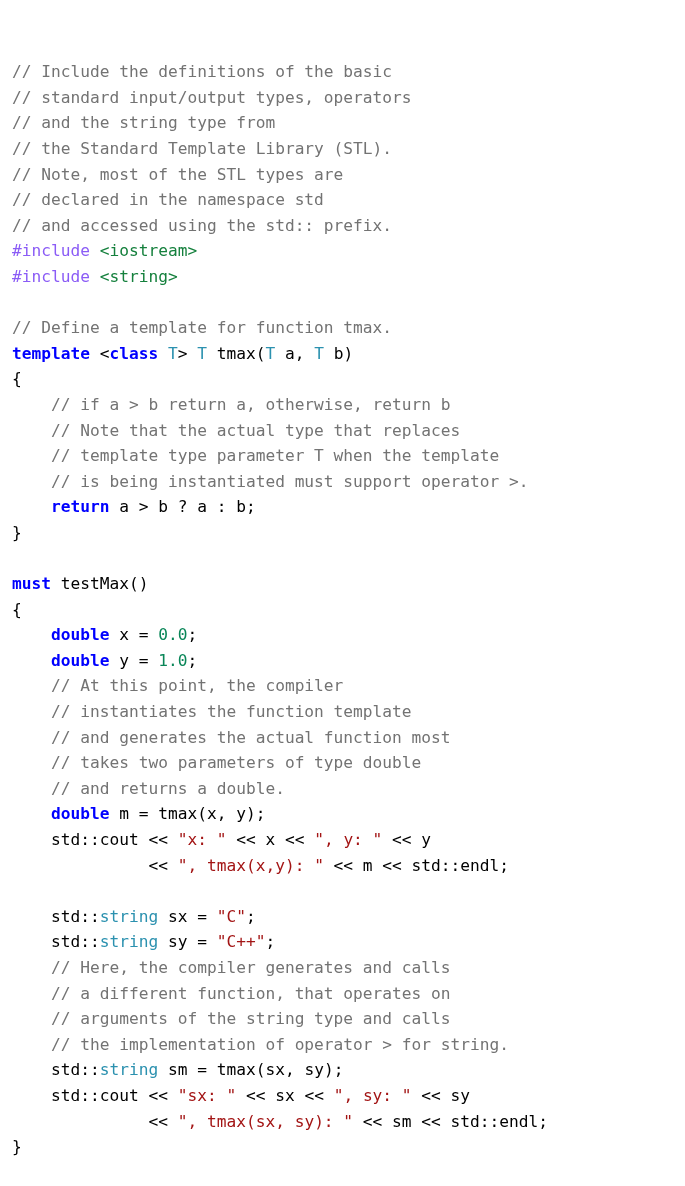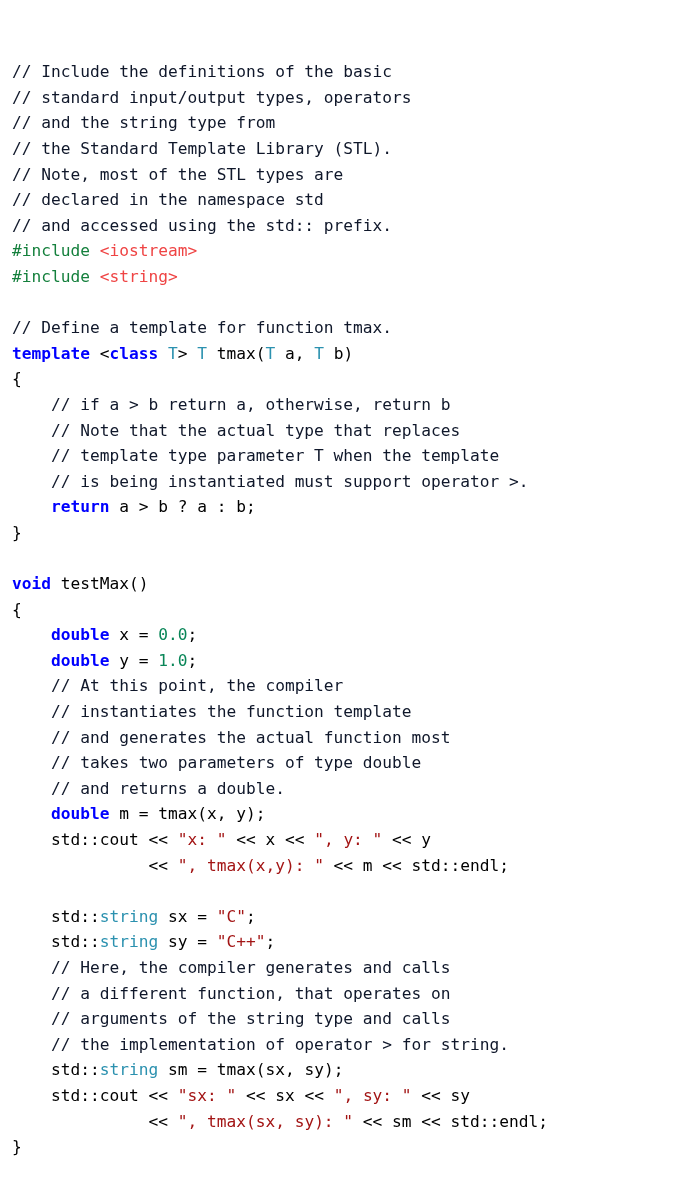--- a/index.html
+++ b/index.html
@@ -7,23 +7,23 @@
     padding: 8px 12px;
     background: #ffffff;
     font-family: "Consolas", "Menlo", "DejaVu Sans Mono", monospace;
     font-size: 16.2px;
     line-height: 1.58;
     white-space: pre;
     color: #000000;
     width: 685px;
     box-sizing: border-box;
   }
-  .c-comment { color: #0f172a; }   
-  .c-pre     { color: #15803d; }   
-  .c-inc     { color: #ef4444; }   
+  .c-comment { color: #737373; }   
+  .c-pre     { color: #8b5cf6; }   
+  .c-inc     { color: #15803d; }   
   .c-kw      { color: #0000ff; font-weight: bold; }   
   .c-type    { color: #2b91af; }   
   .c-func    { color: #000000; }   
   .c-str     { color: #a31515; }   
   .c-num     { color: #098658; }   
 </style>
 </head>
 <body>
 
 <div><span class="c-comment">// Include the definitions of the basic</span>
@@ -39,21 +39,21 @@
 <span class="c-comment">// Define a template for function tmax.</span>
 <span class="c-kw">template</span> &lt;<span class="c-kw">class</span> <span class="c-type">T</span>&gt; <span class="c-type">T</span> <span class="c-func">tmax</span>(<span class="c-type">T</span> a, <span class="c-type">T</span> b)
 {
     <span class="c-comment">// if a &gt; b return a, otherwise, return b</span>
     <span class="c-comment">// Note that the actual type that replaces</span>
     <span class="c-comment">// template type parameter T when the template</span>
     <span class="c-comment">// is being instantiated must support operator &gt;.</span>
     <span class="c-kw">return</span> a &gt; b ? a : b;
 }
 
-<span class="c-kw">void</span> <span class="c-func">testMax</span>()
+<span class="c-kw">must</span> <span class="c-func">testMax</span>()
 {
     <span class="c-kw">double</span> x = <span class="c-num">0.0</span>;
     <span class="c-kw">double</span> y = <span class="c-num">1.0</span>;
     <span class="c-comment">// At this point, the compiler</span>
     <span class="c-comment">// instantiates the function template</span>
     <span class="c-comment">// and generates the actual function most</span>
     <span class="c-comment">// takes two parameters of type double</span>
     <span class="c-comment">// and returns a double.</span>
     <span class="c-kw">double</span> m = <span class="c-func">tmax</span>(x, y);
     std::cout &lt;&lt; <span class="c-str">"x: "</span> &lt;&lt; x &lt;&lt; <span class="c-str">", y: "</span> &lt;&lt; y

